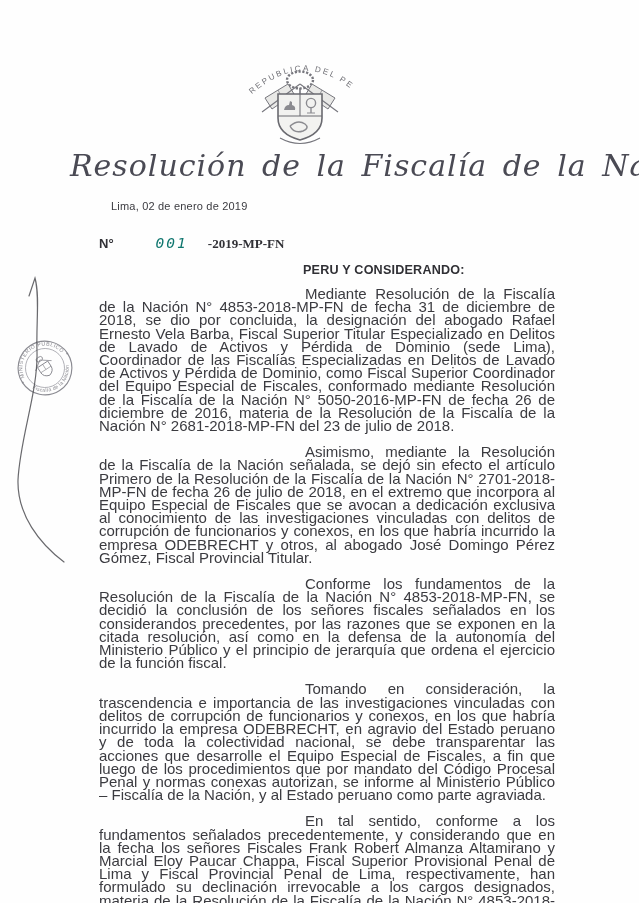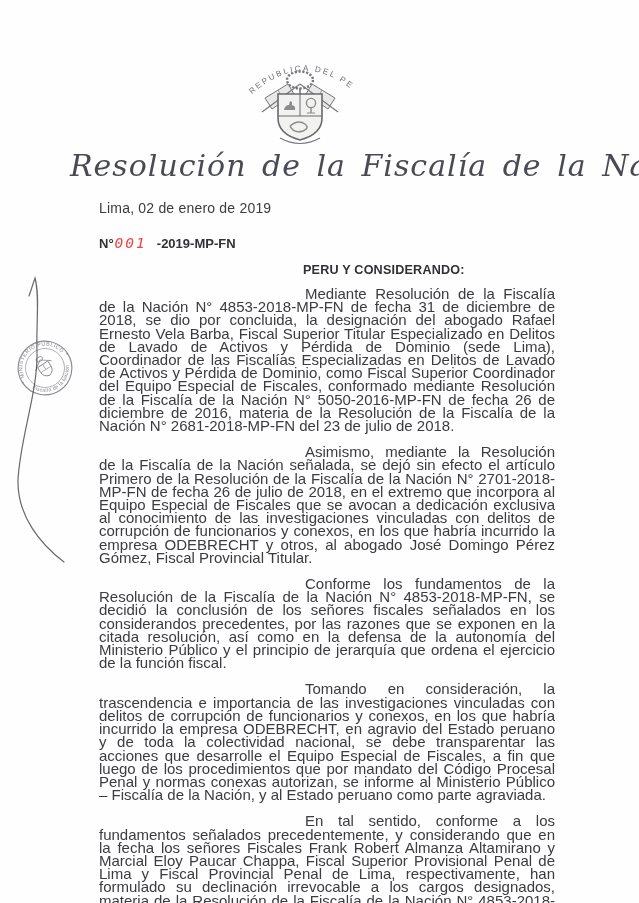--- a/index.html
+++ b/index.html
@@ -23,35 +23,36 @@
     font-family:"DejaVu Serif","Liberation Serif",serif;
     font-style:italic;
     font-size:30px;
     letter-spacing:1px;
     word-spacing:5px;
     color:#4a4a54;
     white-space:nowrap;
   }
 
   .date-line{
-    position:absolute;left:99px;top:200px;
-    font-size:14px;color:#3b3b40;letter-spacing:.2px;
+    position:absolute;left:111px;top:200px;
+    font-size:11px;color:#3b3b40;letter-spacing:.2px;
   }
 
   .res-number{
     position:absolute;left:99px;top:235px;
     font-size:13px;font-weight:bold;color:#313136;
   }
   .res-number .handwritten{
     font-family:"DejaVu Sans Mono","Liberation Mono",monospace;
     font-style:italic;font-weight:normal;
-    font-size:14.5px;letter-spacing:2px;color:#ef4444;
+    font-size:14.5px;letter-spacing:2px;color:#0f766e;
     padding-left:1px;
+    margin-left:41px;
   }
-  .res-number .suffix{margin-left:10px;}
+  .res-number .suffix{margin-left:20px;font-family:Liberation Serif, serif;}
 
   .section-heading{
     position:absolute;left:303px;top:263px;
     font-size:12.6px;font-weight:bold;letter-spacing:.2px;color:#303035;
   }
 
   .body-text{
     position:absolute;left:99px;top:287px;width:456px;
     font-size:15px;line-height:13.2px;
     text-align:justify;

